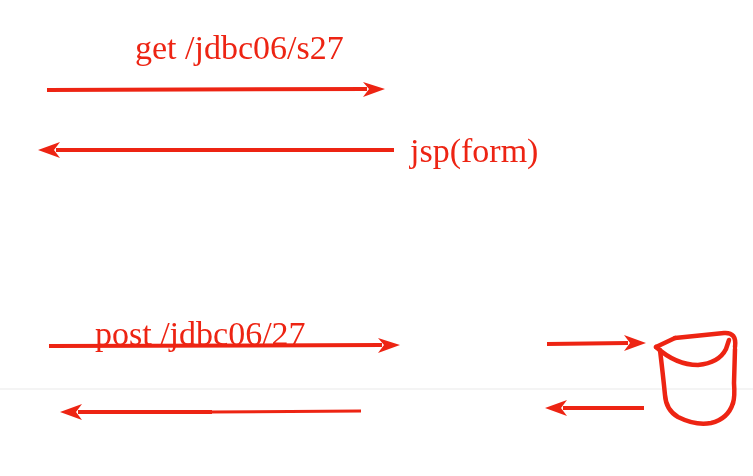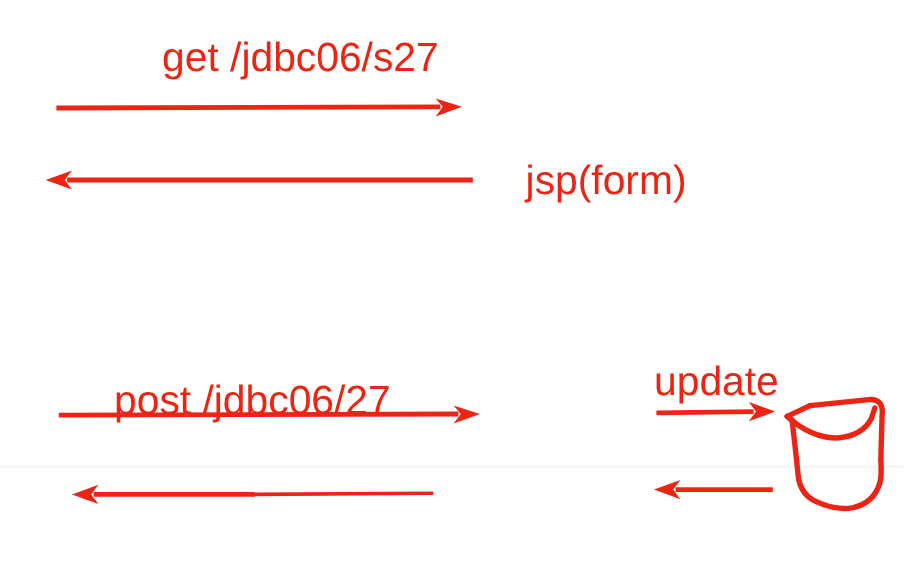--- a/index.html
+++ b/index.html
@@ -3,21 +3,21 @@
 <meta charset="utf-8">
 <style>
   :root { --ink: #ed2413; --bg: #ffffff; }
   * { margin: 0; padding: 0; box-sizing: border-box; }
   html, body { width: 753px; height: 476px; background: var(--bg); overflow: hidden; }
   .canvas {
     position: relative;
     width: 753px;
     height: 474px;
     background: var(--bg);
-    font-family: Liberation Sans, sans-serif;
+    font-family: Liberation Serif, serif;
   }
   .msg {
     position: absolute;
     color: var(--ink);
     font-size: 34px;
     line-height: 36px;
     letter-spacing: 0px;
     white-space: nowrap;
     font-weight: 400;
   }
@@ -45,36 +45,35 @@
   <svg class="arr" style="left:45px; top:78px;" width="340" height="24" viewBox="0 0 340 24">
     <line x1="2" y1="12" x2="322" y2="11" stroke-width="4"></line>
     <polygon points="318,4 340,11 318,19 324,11"></polygon>
   </svg>
 
   <svg class="arr" style="left:38px; top:138px;" width="358" height="24" viewBox="0 0 358 24">
     <line x1="356" y1="12" x2="18" y2="12" stroke-width="4"></line>
     <polygon points="22,4 0,12 22,20 16,12"></polygon>
   </svg>
 
-  <div class="msg" style="left:410px; top:133px;margin-left:28px;">jsp(form)</div>
+  <div class="msg" style="left:410px; top:133px;">jsp(form)</div>
 
   <div class="msg" style="left:95px; top:300px;margin-top:16px;">post /jdbc06/27</div>
 
   <svg class="arr" style="left:47px; top:334px;" width="353" height="24" viewBox="0 0 353 24">
     <line x1="2" y1="12" x2="335" y2="11" stroke-width="4"></line>
     <polygon points="331,4 353,11 331,19 337,11"></polygon>
   </svg>
 
   <svg class="arr" style="left:60px; top:400px;" width="303" height="24" viewBox="0 0 303 24">
     <line x1="301" y1="11" x2="150" y2="12" stroke-width="3"></line>
     <line x1="152" y1="12" x2="18" y2="12" stroke-width="4"></line>
     <polygon points="22,4 0,12 22,20 16,12"></polygon>
   </svg>
 
-  <div class="msg" style="left:545px; top:300px;">update</div>
 
   <svg class="arr" style="left:546px; top:332px;" width="100" height="24" viewBox="0 0 100 24">
     <line x1="1" y1="12" x2="82" y2="11" stroke-width="4"></line>
     <polygon points="78,3 100,11 78,19 84,11"></polygon>
   </svg>
 
   <svg class="arr" style="left:545px; top:396px;" width="101" height="24" viewBox="0 0 101 24">
     <line x1="99" y1="12" x2="18" y2="12" stroke-width="4"></line>
     <polygon points="22,4 0,12 22,20 16,12"></polygon>
   </svg>

